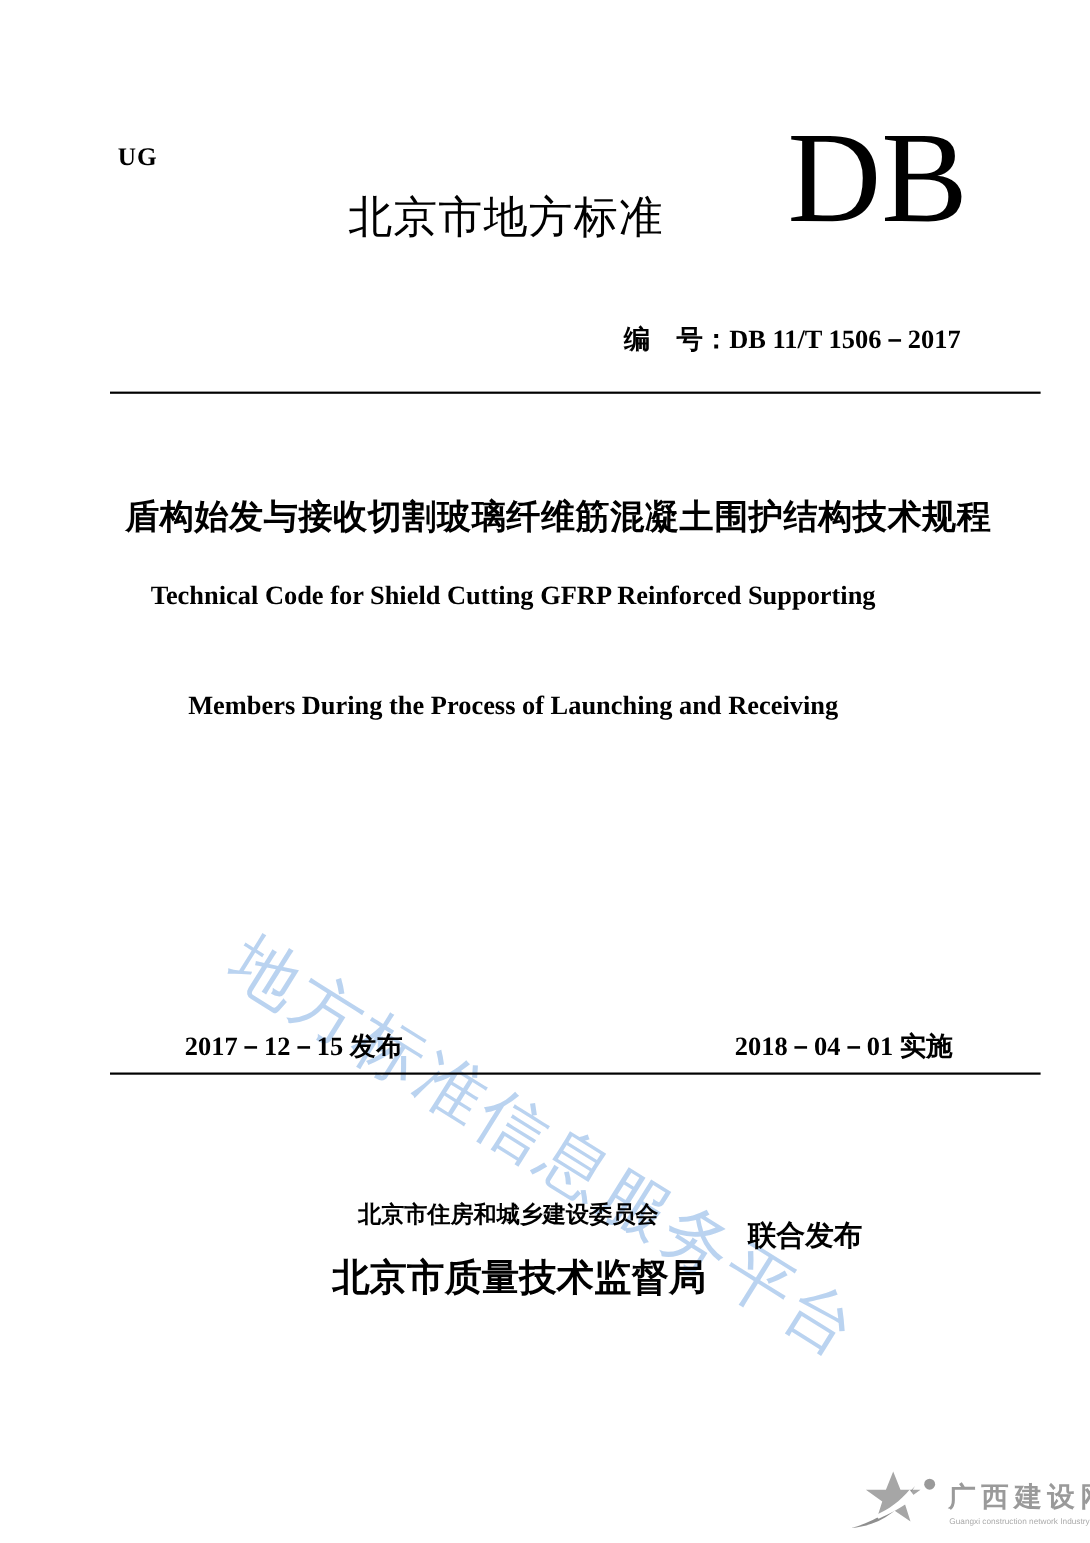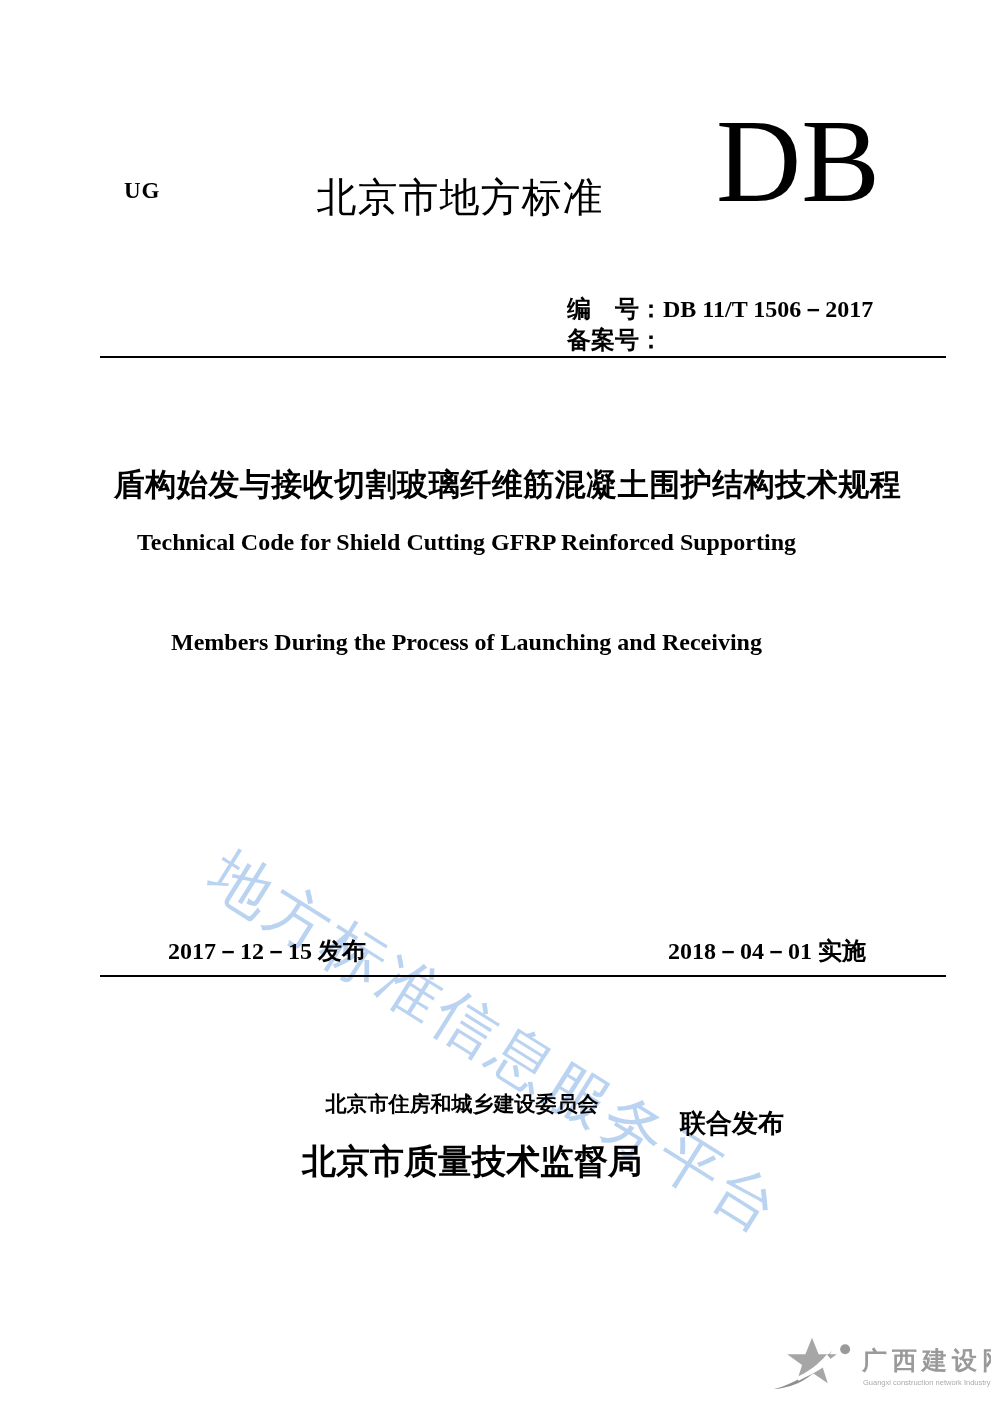--- a/index.html
+++ b/index.html
@@ -8,24 +8,23 @@
     position: relative;
     width: 991px;
     height: 1403px;
     overflow: hidden;
     font-family: "Liberation Serif", serif;
     color: #000;
   }
   .abs { position: absolute; }
 
   .ug {
-    left: 124px; top: 130px;
+    left: 107px; top: 130px;
     font: bold 23px "Liberation Serif", serif;
     letter-spacing: 1px;
-    margin-top: 48px;
   }
   .std-type {
     left: 0; top: 170px; width: 920px;
     text-align: center;
     font-family: "Liberation Sans", sans-serif;
     font-size: 40px; font-weight: 500;
     letter-spacing: 1px;
   }
   .db-logo {
     left: 716px; top: 100px;
@@ -41,21 +40,21 @@
     white-space: nowrap;
   }
   .rule {
     height: 0;
     border-top: 2px solid #000;
   }
   .rule-top { left: 100px; top: 356px; width: 846px; }
   .rule-bottom { left: 100px; top: 975px; width: 846px; }
 
   .title-cn {
-    left: 0; top: 464px; width: 991px;
+    left: 0; top: 449px; width: 991px;
     text-align: center;
     font-family: "Liberation Sans", sans-serif;
     font-size: 31px; font-weight: 600;
     letter-spacing: 0.5px;
     white-space: nowrap;
     padding-left: 24px;
   }
   .title-en {
     left: 0; width: 933px;
     text-align: center;
@@ -132,21 +131,20 @@
 <div class="abs watermark">地方标准信息服务平台</div>
 
 <div class="abs ug">UG</div>
 
 <div class="abs std-type">北京市地方标准</div>
 
 <div class="abs db-logo">DB</div>
 
 <div class="abs code-block">
   <div>编　号：DB 11/T 1506－2017</div>
-  <div>备案号：</div>
 </div>
 
 <div class="abs rule rule-top"></div>
 
 <div class="abs title-cn">盾构始发与接收切割玻璃纤维筋混凝土围护结构技术规程</div>
 
 <div class="abs title-en title-en-1">Technical Code for Shield Cutting GFRP Reinforced Supporting</div>
 
 <div class="abs title-en title-en-2">Members During the Process of Launching and Receiving</div>
 

